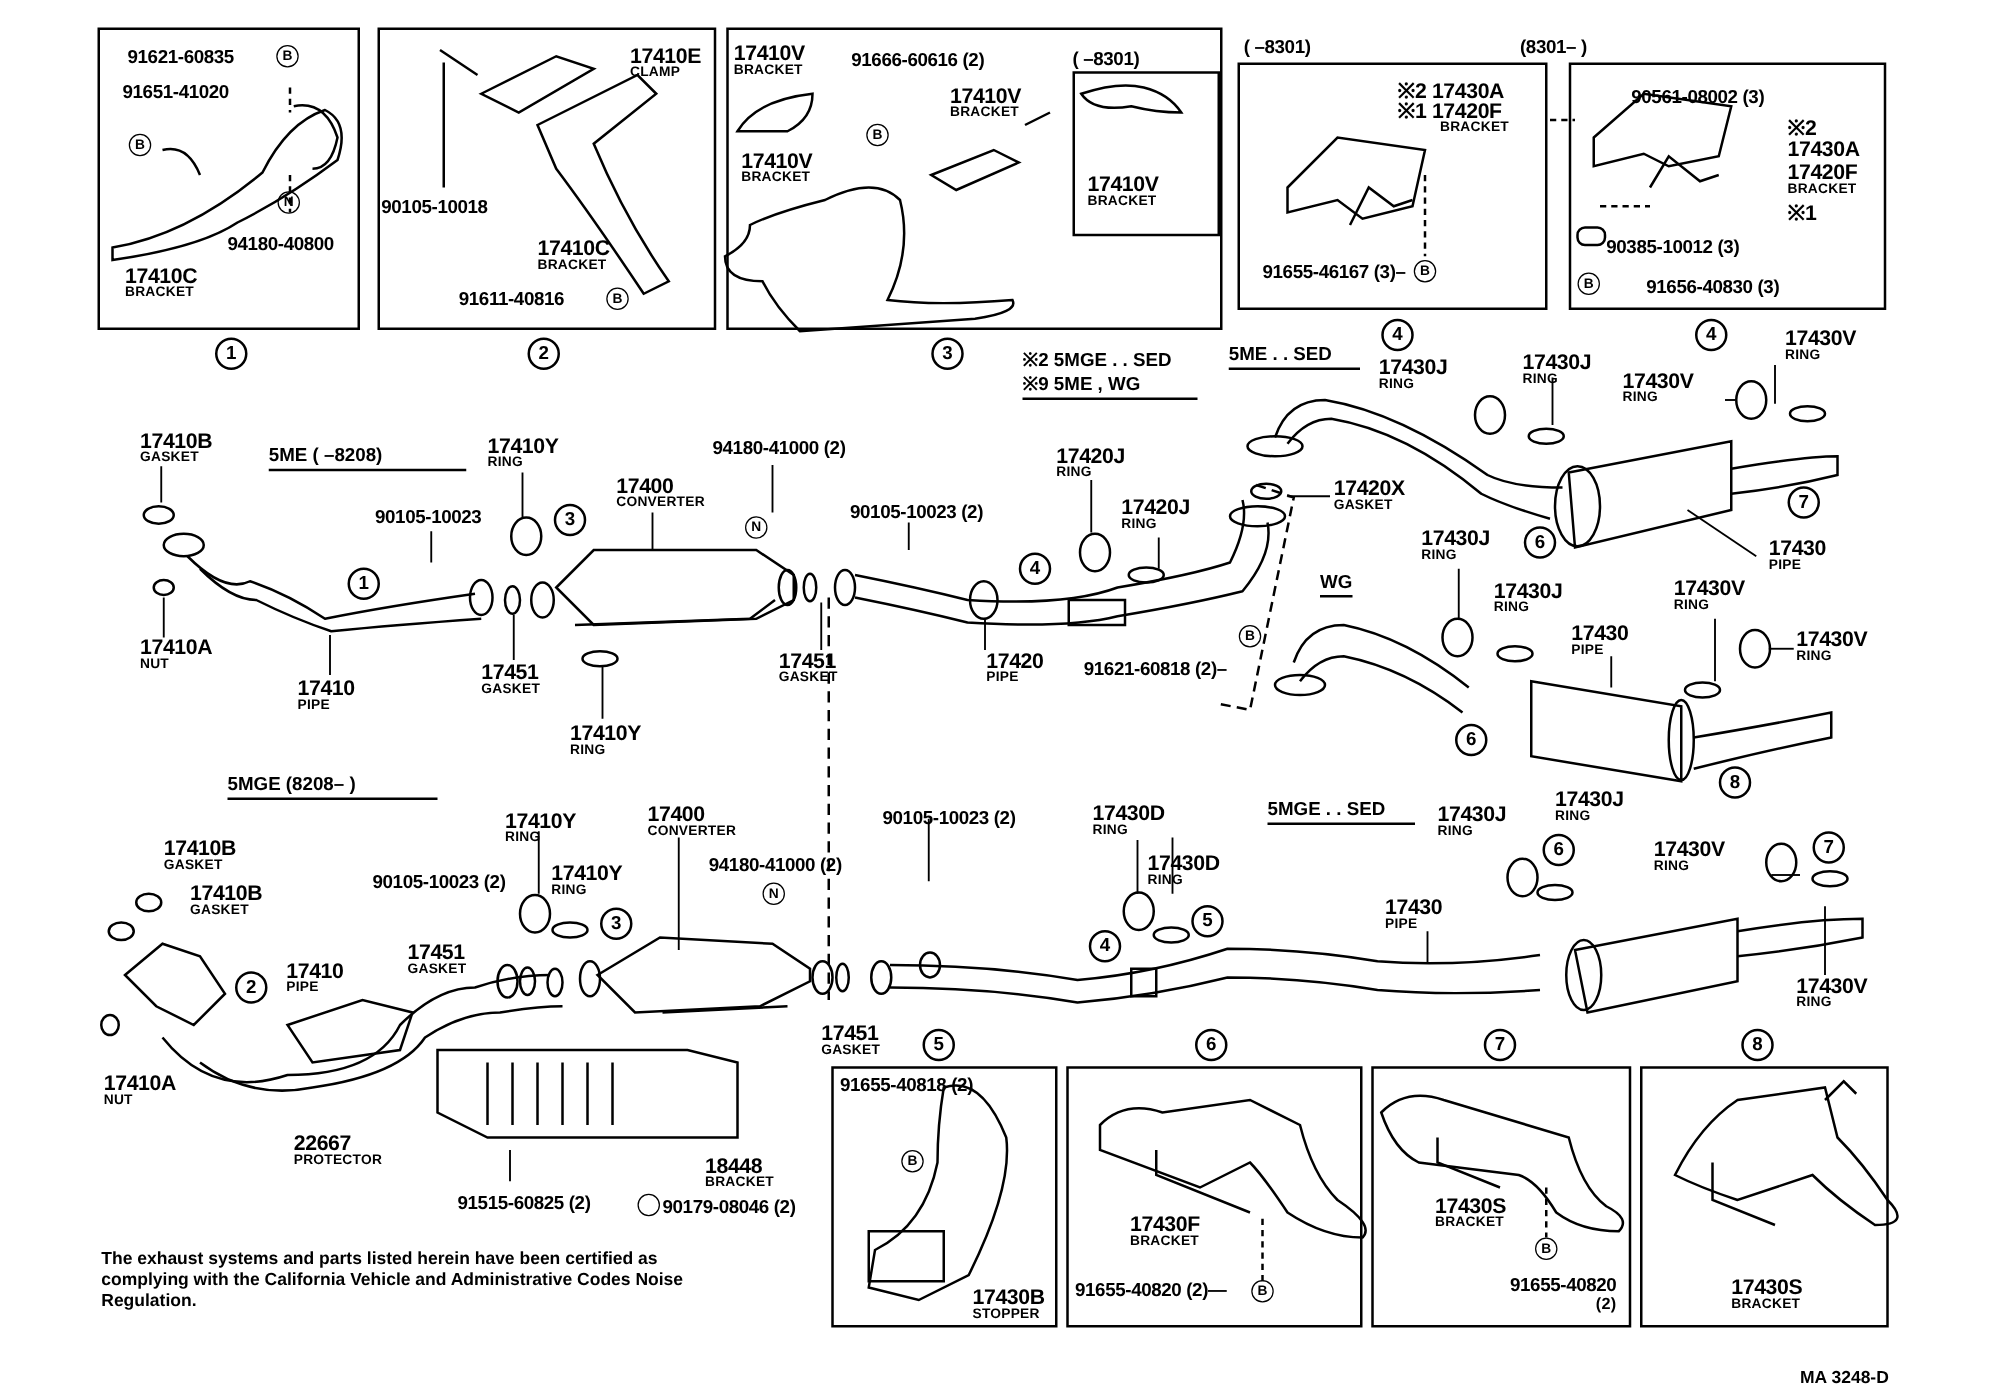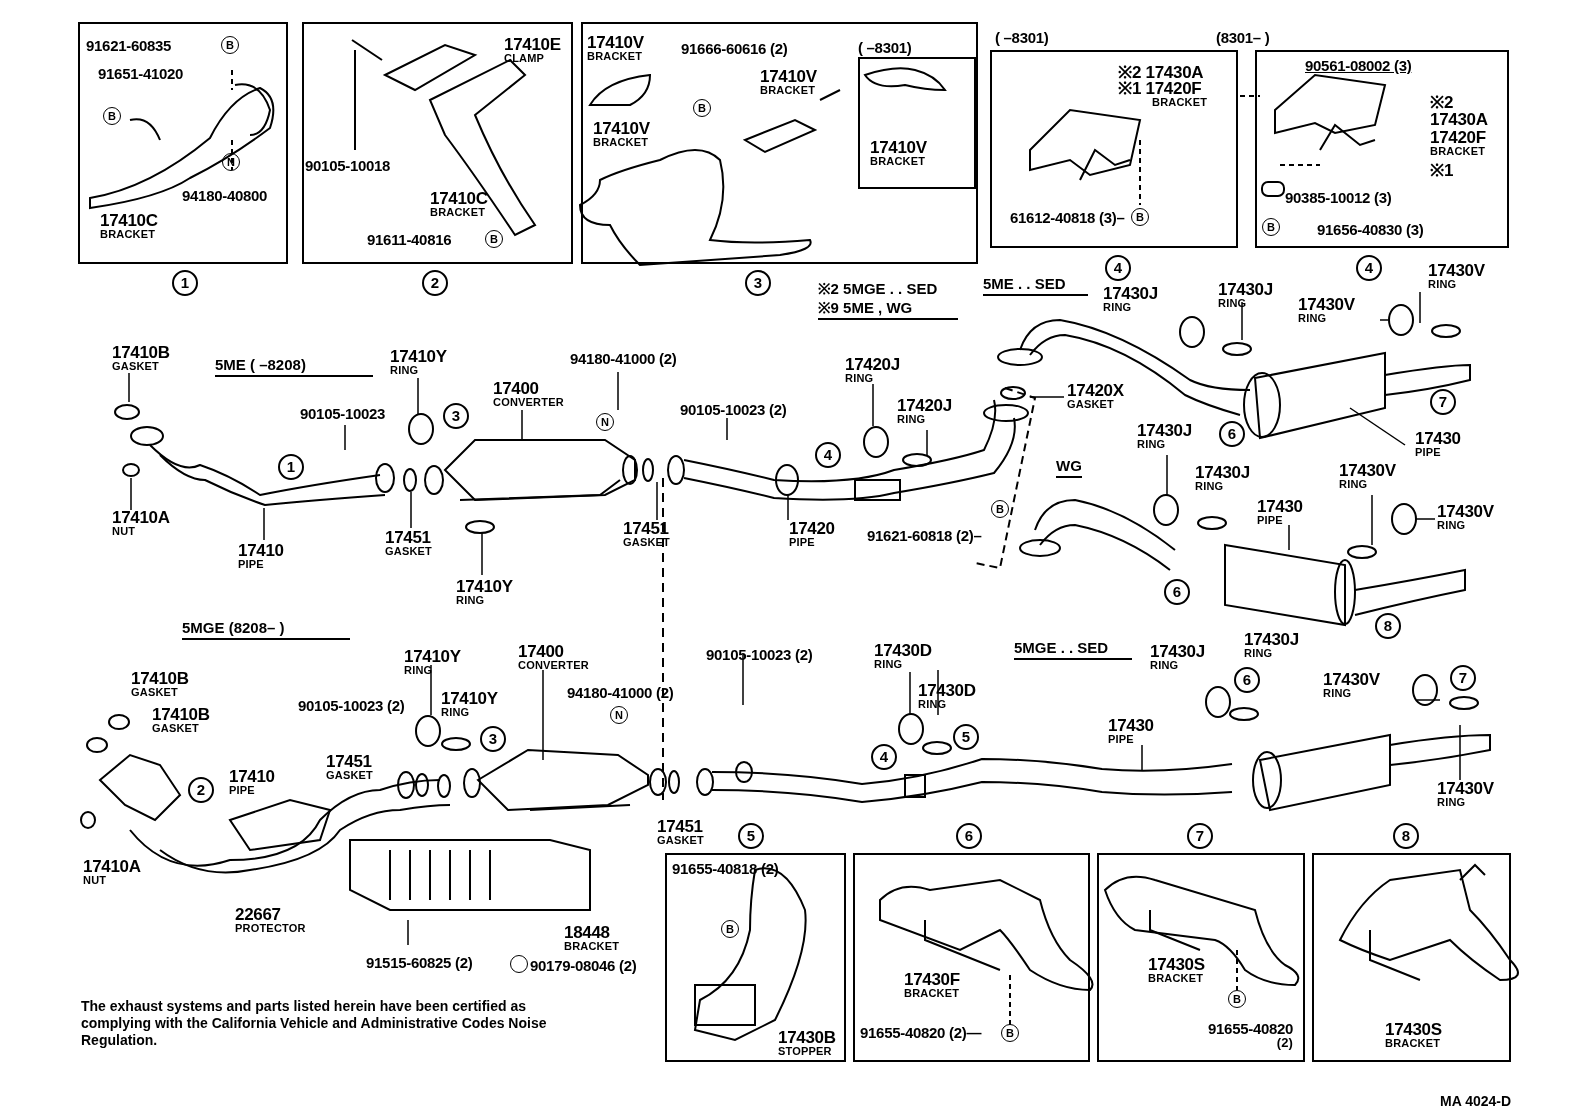--- a/index.html
+++ b/index.html
@@ -225,21 +225,21 @@
 <div class="box" style="left:302px;top:22px;width:267px;height:238px;"></div>
 <div class="box" style="left:581px;top:22px;width:393px;height:238px;"></div>
 <div class="box" style="left:858px;top:57px;width:114px;height:128px;"></div>
 <div class="box" style="left:990px;top:50px;width:244px;height:194px;"></div>
 <div class="box" style="left:1255px;top:50px;width:250px;height:194px;"></div>
 <div class="box" style="left:665px;top:853px;width:177px;height:205px;"></div>
 <div class="box" style="left:853px;top:853px;width:233px;height:205px;"></div>
 <div class="box" style="left:1097px;top:853px;width:204px;height:205px;"></div>
 <div class="box" style="left:1312px;top:853px;width:195px;height:205px;"></div>
 
-<div class="lbl pn" style="left:86px;top:38px;">91621-60835</div>
+<div class="lbl pn" style="left:102px;top:38px;">91621-60835</div>
 <div class="circ sm" style="left:221px;top:36px;">B</div>
 <div class="lbl pn" style="left:98px;top:66px;">91651-41020</div>
 <div class="circ sm" style="left:103px;top:107px;">B</div>
 <div class="circ sm" style="left:222px;top:153px;">N</div>
 <div class="lbl pn" style="left:182px;top:188px;">94180-40800</div>
 <div class="lbl pn big" style="left:100px;top:212px;"><span>17410C</span><span class="sub">BRACKET</span></div>
 <div class="circ" style="left:172px;top:270px;">1</div>
 
 <div class="lbl pn big" style="left:504px;top:36px;"><span>17410E</span><span class="sub">CLAMP</span></div>
 <div class="lbl pn" style="left:305px;top:158px;">90105-10018</div>
@@ -253,26 +253,26 @@
 <div class="circ sm" style="left:693px;top:99px;">B</div>
 <div class="lbl pn big" style="left:593px;top:120px;"><span>17410V</span><span class="sub">BRACKET</span></div>
 <div class="lbl pn big" style="left:760px;top:68px;"><span>17410V</span><span class="sub">BRACKET</span></div>
 <div class="lbl pn" style="left:858px;top:40px;">(        –8301)</div>
 <div class="lbl pn big" style="left:870px;top:139px;"><span>17410V</span><span class="sub">BRACKET</span></div>
 <div class="circ" style="left:745px;top:270px;">3</div>
 
 <div class="lbl pn" style="left:995px;top:30px;">(        –8301)</div>
 <div class="lbl pn big" style="left:1118px;top:64px;">※2 17430A</div>
 <div class="lbl pn big" style="left:1118px;top:80px;"><span>※1 17420F</span><span class="sub" style="margin-left:34px;">BRACKET</span></div>
-<div class="lbl pn" style="left:1010px;top:210px;">61612-40818 (3)–</div>
+<div class="lbl pn" style="left:1010px;top:210px;">91655-46167 (3)–</div>
 <div class="circ sm" style="left:1131px;top:208px;">B</div>
 <div class="circ" style="left:1105px;top:255px;">4</div>
 
 <div class="lbl pn" style="left:1216px;top:30px;">(8301–        )</div>
-<div class="lbl pn" style="left:1305px;top:58px;text-decoration:underline;">90561-08002 (3)</div>
+<div class="lbl pn" style="left:1305px;top:70px;">90561-08002 (3)</div>
 <div class="lbl pn big" style="left:1430px;top:94px;">※2</div>
 <div class="lbl pn big" style="left:1430px;top:111px;">17430A</div>
 <div class="lbl pn big" style="left:1430px;top:129px;"><span>17420F</span><span class="sub">BRACKET</span></div>
 <div class="lbl pn big" style="left:1430px;top:162px;">※1</div>
 <div class="lbl pn" style="left:1285px;top:190px;">90385-10012 (3)</div>
 <div class="circ sm" style="left:1262px;top:218px;">B</div>
 <div class="lbl pn" style="left:1317px;top:222px;">91656-40830 (3)</div>
 <div class="circ" style="left:1356px;top:255px;">4</div>
 
 <div class="lbl note" style="left:818px;top:281px;">※2 5MGE . . SED</div>
@@ -366,13 +366,13 @@
 
 <div class="circ" style="left:1187px;top:823px;">7</div>
 <div class="lbl pn big" style="left:1148px;top:956px;"><span>17430S</span><span class="sub">BRACKET</span></div>
 <div class="circ sm" style="left:1228px;top:990px;">B</div>
 <div class="lbl pn" style="left:1208px;top:1021px;text-align:right;"><span>91655-40820</span><span class="sub" style="font-size:13px;text-align:right;">(2)</span></div>
 
 <div class="circ" style="left:1393px;top:823px;">8</div>
 <div class="lbl pn big" style="left:1385px;top:1021px;"><span>17430S</span><span class="sub">BRACKET</span></div>
 
 <div class="disclaimer">The exhaust systems and parts listed herein have been certified as complying with the California Vehicle and Administrative Codes Noise Regulation.</div>
-<div class="code">MA 4024-D</div>
+<div class="code">MA 3248-D</div>
 
 </body></html>

